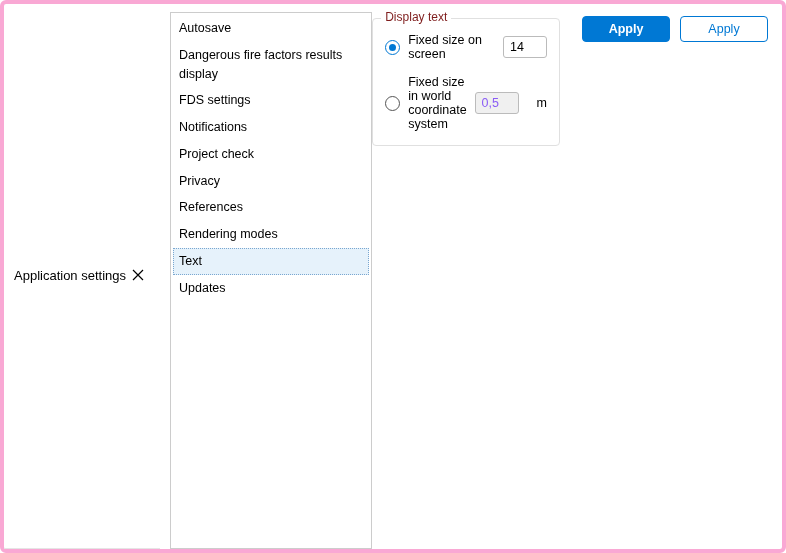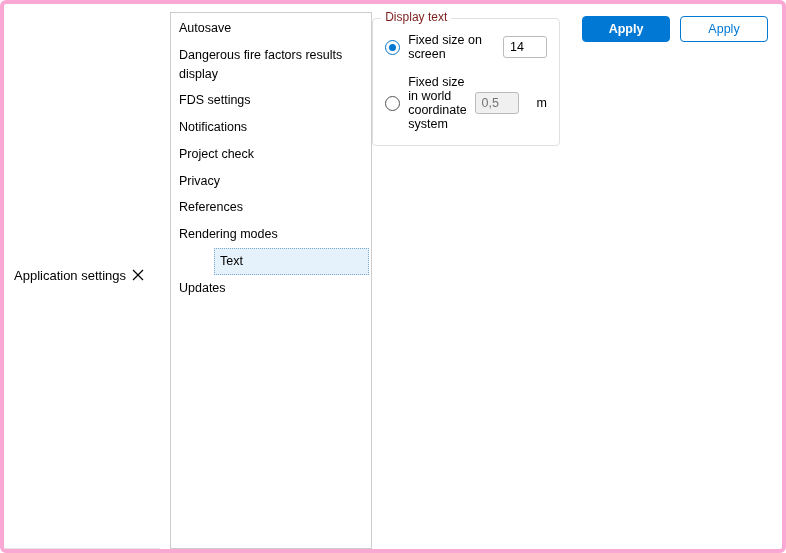--- a/index.html
+++ b/index.html
@@ -62,21 +62,20 @@
     .sidebar-item {
       padding: 4px 6px;
       cursor: pointer;
       font-size: 12.5px;
       line-height: 1.5;
     }
     .sidebar-item.selected {
       background: #e6f2fb;
       border: 1px dotted #7aa7d0;
       padding: 3px 5px;
-      margin-left: 41px;
     }
     .main {
       flex: 1;
       padding-top: 0;
     }
     .groupbox {
       border: 1px solid #e0e0e0;
       border-radius: 4px;
       padding: 14px 12px 14px 12px;
       position: relative;
@@ -129,21 +128,21 @@
       width: 44px;
       height: 22px;
       border: 1px solid #bbb;
       border-radius: 3px;
       padding: 2px 6px;
       font-size: 12.5px;
       background: #fff;
     }
     .num-input.disabled {
       background: #f0f0f0;
-      color: #737373;
+      color: #8b5cf6;
     }
     .unit {
       font-size: 12.5px;
       margin-left: 10px;
     }
     .footer {
       display: flex;
       justify-content: flex-end;
       gap: 10px;
       padding: 12px 14px 12px 12px;

